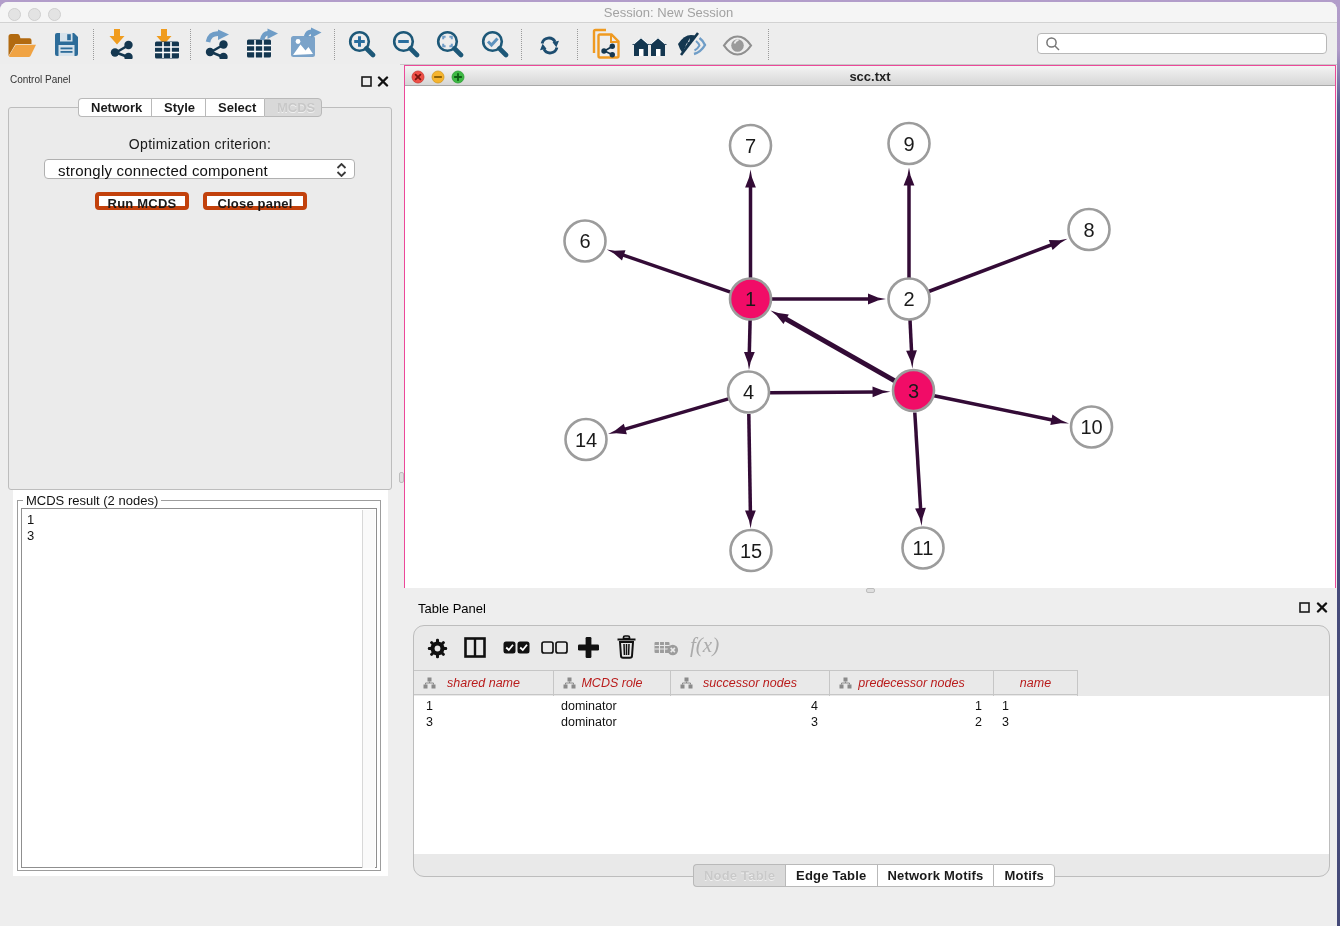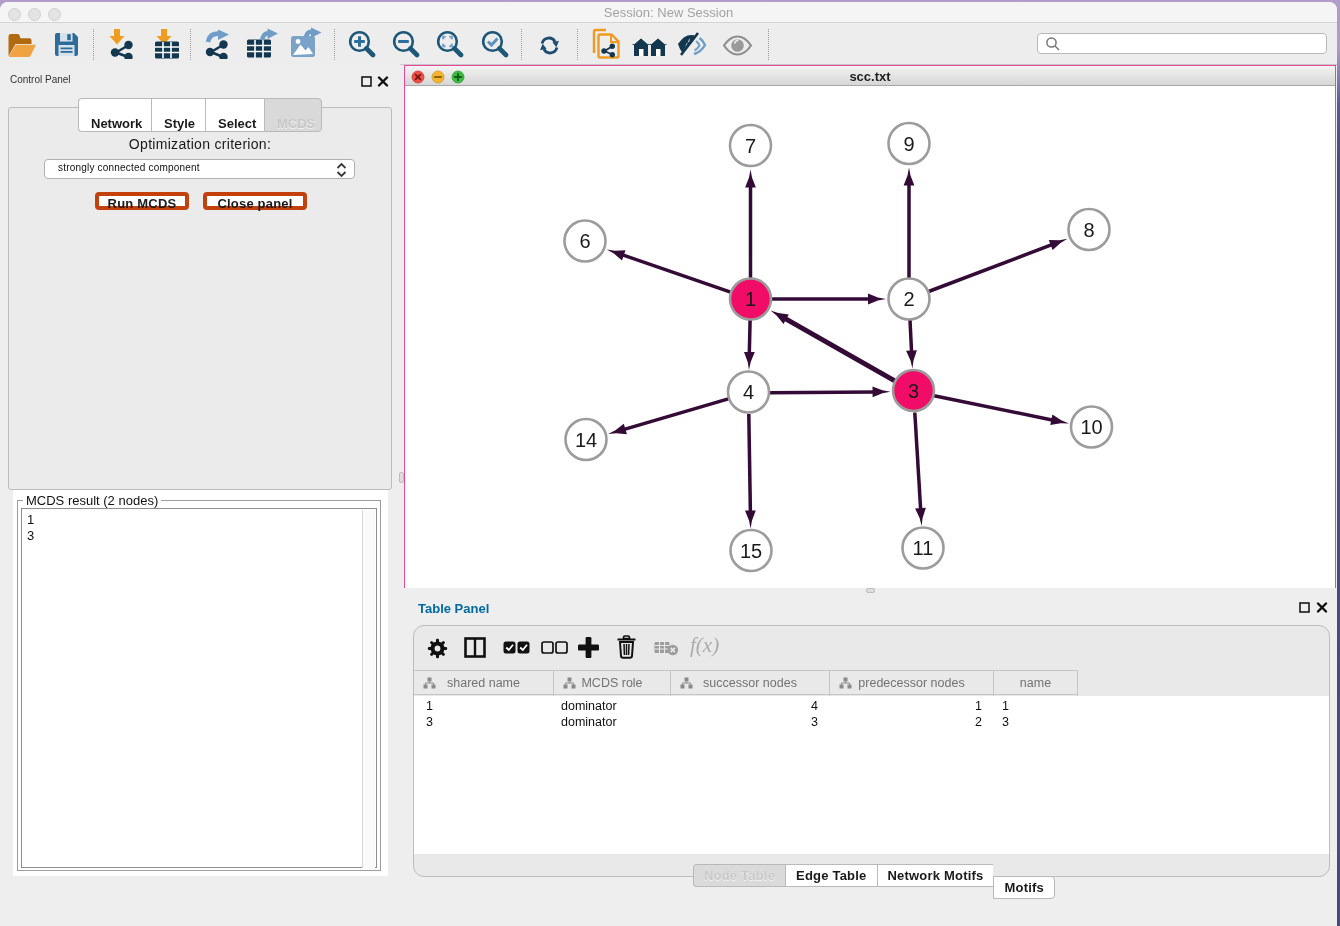--- a/index.html
+++ b/index.html
@@ -13,53 +13,53 @@
 
 #toolbar { position:absolute; left:0; top:22px; width:100%; height:41px; background:#ededed; border-bottom:1px solid #c8c8c8; }
 .sep { position:absolute; top:5px; height:31px; width:0; border-left:1px dotted #9a9a9a; }
 .tbi { position:absolute; top:4px; }
 #searchbox { position:absolute; left:1037px; top:9px; width:290px; height:21px; background:#fff; border:1px solid #b8b8b8; border-radius:4px; }
 
 #cp-head { position:absolute; left:0; top:62px; width:400px; height:26px; background:#eeeeee; }
 #cp-head span { position:absolute; left:10px; top:10px; font-size:10px; color:#333; }
 .fbtn { position:absolute; top:7px; }
 #cp-tabs { position:absolute; left:78px; top:96px; height:19px; display:flex; z-index:3; }
-.ctab { height:19px; background:#fff; border:1px solid #b9b9b9; border-right:none; font-size:13px; font-weight:600; color:#1a1a1a; text-align:center; line-height:18px; padding:16px 12px; }
+.ctab { height:19px; background:#fff; border:1px solid #b9b9b9; border-right:none; font-size:13px; font-weight:600; color:#1a1a1a; text-align:center; line-height:18px; padding:0 12px; }
 .ctab.first { border-radius:4px 0 0 4px; }
 .ctab.sel { background:#d9d9d9; color:#c8c8c8; text-shadow:0 1px 0 #f0f0f0; border-right:1px solid #b9b9b9; border-radius:0 4px 4px 0; }
 #cp-box { position:absolute; left:8px; top:105px; width:384px; height:383px; border:1px solid #bdbdbd; border-radius:3px; background:#ebebeb; }
 #opt-label { position:absolute; left:0; top:134px; width:400px; text-align:center; font-size:14px; letter-spacing:0.3px; color:#1a1a1a; }
 #dd { position:absolute; left:44px; top:157px; width:311px; height:20px; background:#fff; border:1px solid #b0b0b0; border-radius:4px; }
-#dd span { position:absolute; left:13px; top:2px; font-size:10px; letter-spacing:0.2px; color:#111; }
+#dd span { position:absolute; left:13px; top:2px; font-size:15px; letter-spacing:0.2px; color:#111; }
 .btn { position:absolute; top:190px; height:18px; background:#fff; border:4px solid #c2410c; border-radius:4px; font-size:13px; font-weight:600; color:#1a1a1a; text-align:center; line-height:16px; letter-spacing:0.2px; }
 #wpanel { position:absolute; left:13px; top:488px; width:375px; height:386px; background:#fff; }
 #fieldset { position:absolute; left:4px; top:10px; width:364px; height:371px; border:1px solid #9d9d9d; }
 #legend { position:absolute; left:5px; top:-8px; background:#fff; font-size:13px; color:#111; padding:0 3px; }
 #ta { position:absolute; left:3px; top:7px; width:356px; height:360px; background:#fff; border:1px solid #8f8f8f; font-size:13px; color:#111; padding-top:3px; }
 #ta .ln { padding-left:5px; height:16px; line-height:16px; }
 #ta-sb { position:absolute; right:1px; top:1px; width:13px; height:358px; background:#fafafa; border-left:1px solid #d8d8d8; }
 
 #net { position:absolute; left:404px; top:63px; width:932px; height:523px; border:1px solid #ec4899; background:#fff; }
 #net-tb { position:absolute; left:0; top:0; width:100%; height:20px; background:linear-gradient(#f4f4f4,#d6d6d6); border-bottom:1px solid #a8a8a8; }
 #net-title { position:absolute; width:100%; text-align:center; top:3px; font-size:13px; font-weight:600; color:#222; }
 #canvas { position:absolute; left:0; top:21px; width:930px; height:501px; background:#fff; overflow:hidden; }
 
 #tp-head { position:absolute; left:406px; top:593px; width:930px; height:26px; background:#eeeeee; }
-#tp-head span { position:absolute; left:12px; top:6px; font-size:13px; color:#0369a1;font-weight:bold; }
+#tp-head span { position:absolute; left:12px; top:6px; font-size:13px; color:#000000; }
 #tp-box { position:absolute; left:413px; top:623px; width:917px; height:252px; border:1px solid #bdbdbd; border-radius:11px; background:#e9e9e9; overflow:hidden; }
 #tp-toolbar { position:absolute; left:0; top:0; width:100%; height:44px; }
 #thead { position:absolute; left:0; top:44px; width:664px; height:25px; background:#e9e9e9; border-top:1px solid #c6c6c6; border-bottom:1px solid #c6c6c6; display:flex; }
-.th { position:relative; height:25px; border-right:1px solid #c6c6c6; font-size:12.5px; color:#737373; text-align:center; line-height:24px; }
+.th { position:relative; height:25px; border-right:1px solid #c6c6c6; font-size:12.5px; color:#b91c1c; text-align:center; line-height:24px;font-style:italic; }
 #tbody { position:absolute; left:0; top:70px; width:915px; height:158px; background:#fff; font-size:12.5px; color:#111; }
 .tr { position:absolute; height:16px; line-height:16px; }
 
 #btabs { position:absolute; left:693px; top:862px; height:23px; display:flex; z-index:2; }
 .btab { height:23px; background:#fff; border:1px solid #b9b9b9; border-right:none; font-size:13px; font-weight:600; color:#1a1a1a; line-height:22px; padding:0 10px; letter-spacing:0.2px; }
 .btab.sel { background:#dadada; color:#c9c9c9; text-shadow:0 1px 0 #f2f2f2; border-radius:4px 0 0 4px; }
-.btab.last { border-right:1px solid #b9b9b9; border-radius:0 4px 4px 0;margin-top:12px; }
+.btab.last { border-right:1px solid #b9b9b9; border-radius:0 4px 4px 0; }
 
 #statusbar { position:absolute; left:0; top:891px; width:1336px; height:31px; background:#efefef; border-top:1px solid #c4c4c4; }
 #lstbtn { position:absolute; left:10px; top:6px; width:28px; height:22px; background:#fdfdfd; border:1px solid #b5b5b5; }
 #membtn { position:absolute; left:1254px; top:3px; width:74px; height:23px; background:#f8f8f8; border:1px solid #9e9e9e; font-size:11.5px; color:#111; }
 #membtn i { position:absolute; left:9px; top:5px; width:12px; height:12px; border-radius:50%; background:#1e9e40; }
 #membtn span { position:absolute; left:26px; top:5px; font-style:normal; }
 svg text { font-family:"Liberation Sans", sans-serif; }
 .treei { position:absolute; left:9px; top:6px; }
 #sv-handle { position:absolute; left:399px; top:470px; width:5px; height:11px; background:#dedede; border:1px solid #bdbdbd; border-radius:2px; }
 #sh-handle { position:absolute; left:866px; top:586px; width:9px; height:5px; background:#dedede; border:1px solid #bdbdbd; border-radius:2px; }

